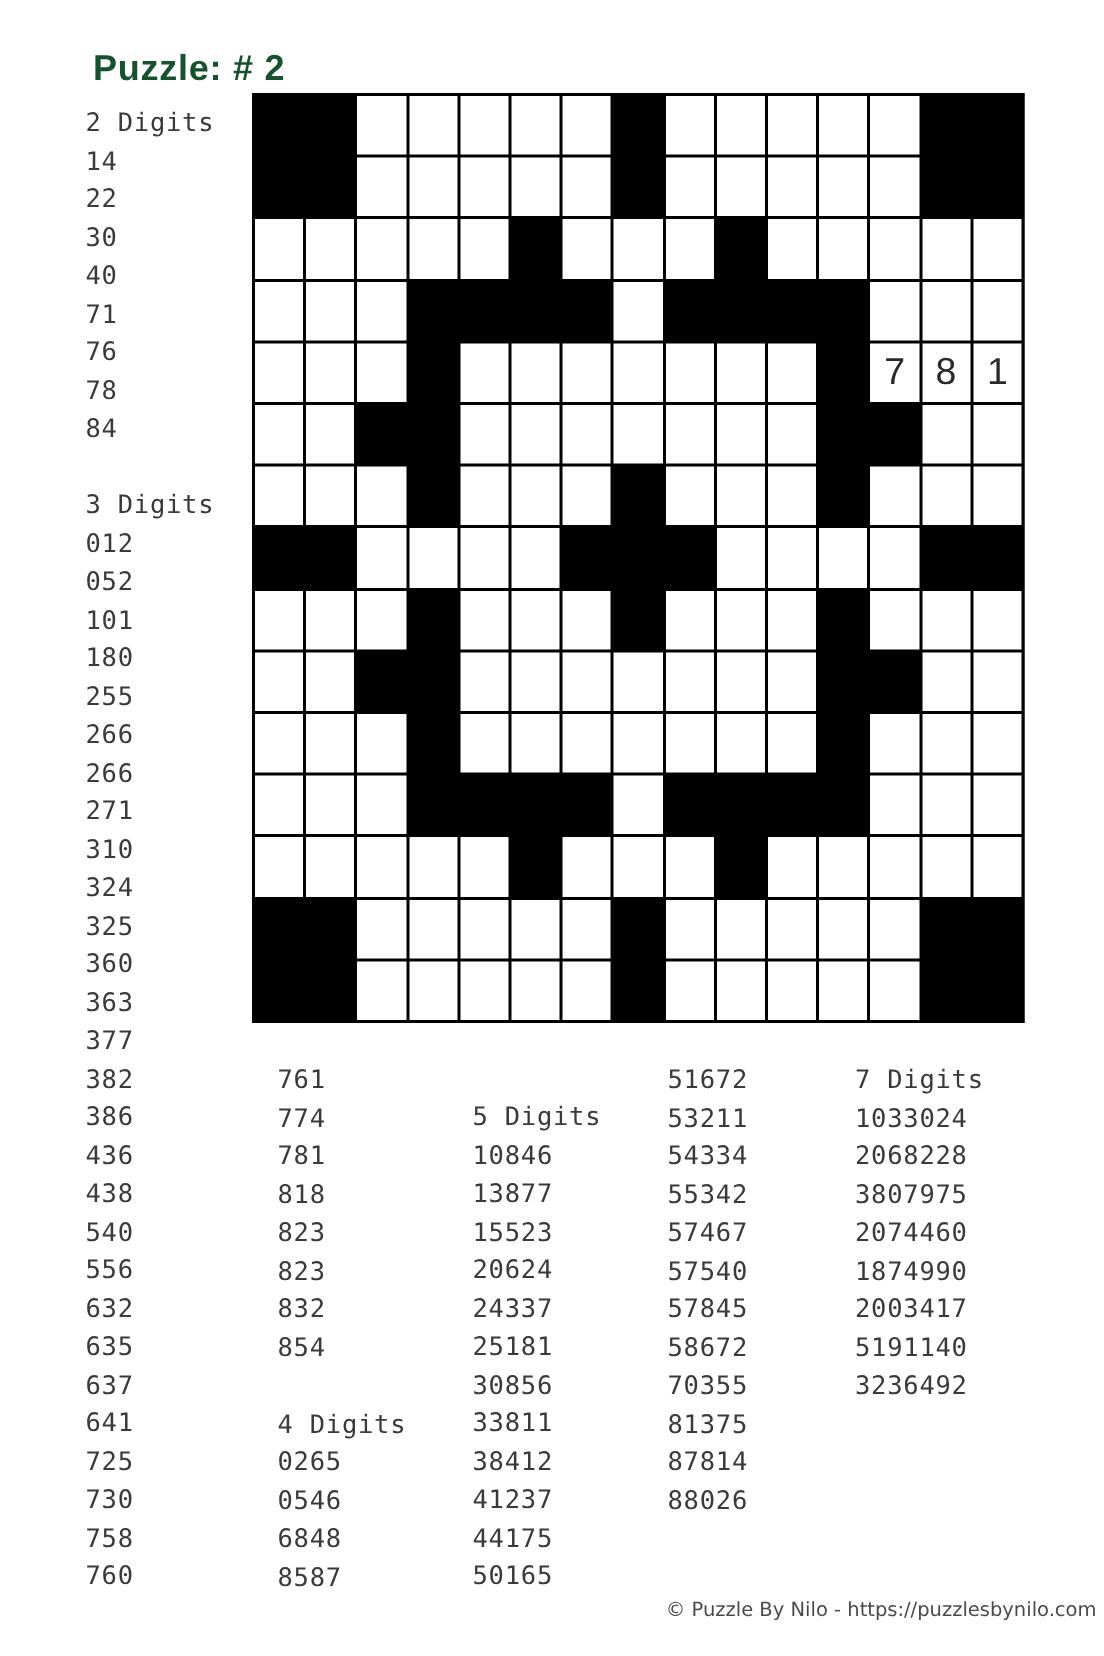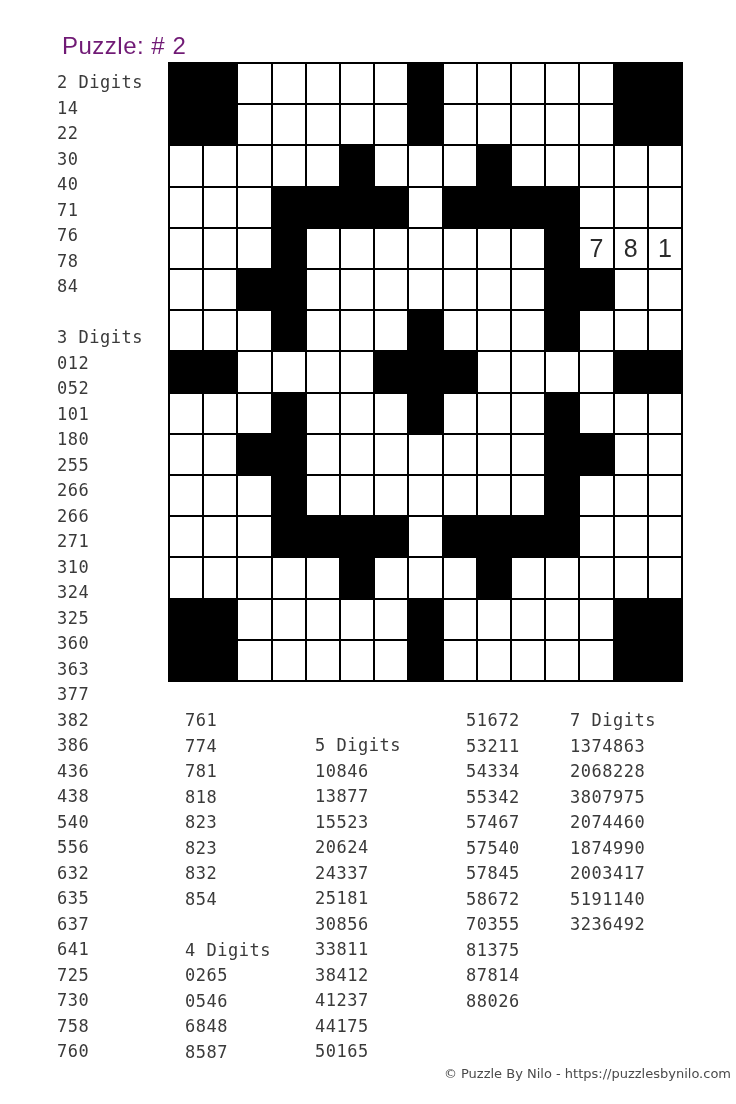--- a/index.html
+++ b/index.html
@@ -6,21 +6,21 @@
   html, body { background: #ffffff; }
   body {
     width: 736px; height: 1104px;
     position: relative;
     font-family: "DejaVu Sans Mono", monospace;
     overflow: hidden;
   }
   .title {
     position: absolute; left: 62px; top: 32px;
     font-family: "Liberation Sans", sans-serif;
-    font-size: 24px; font-weight: 400; color: #701a75;
+    font-size: 24px; font-weight: 700; color: #14532d;
     letter-spacing: 0.5px;
   }
   .grid {
     position: absolute; left: 168px; top: 62px;
     width: 515px; height: 620px;
     background: #000;
     border: 2px solid #000;
     display: grid;
     grid-template-columns: repeat(15, 1fr);
     grid-template-rows: repeat(15, 1fr);
@@ -39,21 +39,21 @@
     font-size: 17px; color: #3a3a3a;
     white-space: pre;
   }
   .clue-col .clue-line {
     height: 25.5px; line-height: 25.5px;
     letter-spacing: 0.5px;
   }
   .col-1 { left: 57px;  top: 70px;  }
   .col-2 { left: 185px; top: 708px; }
   .col-3 { left: 315px; top: 733px; }
-  .col-4 { left: 445px; top: 708px; margin-left: 21px; }
+  .col-4 { left: 445px; top: 708px; }
   .col-5 { left: 570px; top: 708px; }
   .footer {
     position: absolute; right: 5px; top: 1066px;
     font-family: "DejaVu Sans", "Liberation Sans", sans-serif;
     font-size: 13px; color: #4a4a4a;
   }
 </style>
 </head>
 <body>
 
@@ -284,15 +284,15 @@
     <div class="cell white" style="background: rgb(255, 255, 255);"></div>
     <div class="cell white" style="background: rgb(255, 255, 255);"></div>
     <div class="cell black" style="background: rgb(0, 0, 0);"></div>
     <div class="cell black" style="background: rgb(0, 0, 0);"></div>
   </div>
 
 <div class="clue-col col-1"><div class="clue-line">2 Digits</div><div class="clue-line">14</div><div class="clue-line">22</div><div class="clue-line">30</div><div class="clue-line">40</div><div class="clue-line">71</div><div class="clue-line">76</div><div class="clue-line">78</div><div class="clue-line">84</div><div class="clue-line"></div><div class="clue-line">3 Digits</div><div class="clue-line">012</div><div class="clue-line">052</div><div class="clue-line">101</div><div class="clue-line">180</div><div class="clue-line">255</div><div class="clue-line">266</div><div class="clue-line">266</div><div class="clue-line">271</div><div class="clue-line">310</div><div class="clue-line">324</div><div class="clue-line">325</div><div class="clue-line">360</div><div class="clue-line">363</div><div class="clue-line">377</div><div class="clue-line">382</div><div class="clue-line">386</div><div class="clue-line">436</div><div class="clue-line">438</div><div class="clue-line">540</div><div class="clue-line">556</div><div class="clue-line">632</div><div class="clue-line">635</div><div class="clue-line">637</div><div class="clue-line">641</div><div class="clue-line">725</div><div class="clue-line">730</div><div class="clue-line">758</div><div class="clue-line">760</div></div>
 <div class="clue-col col-2"><div class="clue-line">761</div><div class="clue-line">774</div><div class="clue-line">781</div><div class="clue-line">818</div><div class="clue-line">823</div><div class="clue-line">823</div><div class="clue-line">832</div><div class="clue-line">854</div><div class="clue-line"></div><div class="clue-line">4 Digits</div><div class="clue-line">0265</div><div class="clue-line">0546</div><div class="clue-line">6848</div><div class="clue-line">8587</div></div>
 <div class="clue-col col-3"><div class="clue-line">5 Digits</div><div class="clue-line">10846</div><div class="clue-line">13877</div><div class="clue-line">15523</div><div class="clue-line">20624</div><div class="clue-line">24337</div><div class="clue-line">25181</div><div class="clue-line">30856</div><div class="clue-line">33811</div><div class="clue-line">38412</div><div class="clue-line">41237</div><div class="clue-line">44175</div><div class="clue-line">50165</div></div>
 <div class="clue-col col-4"><div class="clue-line">51672</div><div class="clue-line">53211</div><div class="clue-line">54334</div><div class="clue-line">55342</div><div class="clue-line">57467</div><div class="clue-line">57540</div><div class="clue-line">57845</div><div class="clue-line">58672</div><div class="clue-line">70355</div><div class="clue-line">81375</div><div class="clue-line">87814</div><div class="clue-line">88026</div></div>
-<div class="clue-col col-5"><div class="clue-line">7 Digits</div><div class="clue-line">1374863</div><div class="clue-line">2068228</div><div class="clue-line">3807975</div><div class="clue-line">2074460</div><div class="clue-line">1874990</div><div class="clue-line">2003417</div><div class="clue-line">5191140</div><div class="clue-line">3236492</div></div>
+<div class="clue-col col-5"><div class="clue-line">7 Digits</div><div class="clue-line">1033024</div><div class="clue-line">2068228</div><div class="clue-line">3807975</div><div class="clue-line">2074460</div><div class="clue-line">1874990</div><div class="clue-line">2003417</div><div class="clue-line">5191140</div><div class="clue-line">3236492</div></div>
 
 <div class="footer">© Puzzle By Nilo - https://puzzlesbynilo.com</div>
 
 </body></html>

